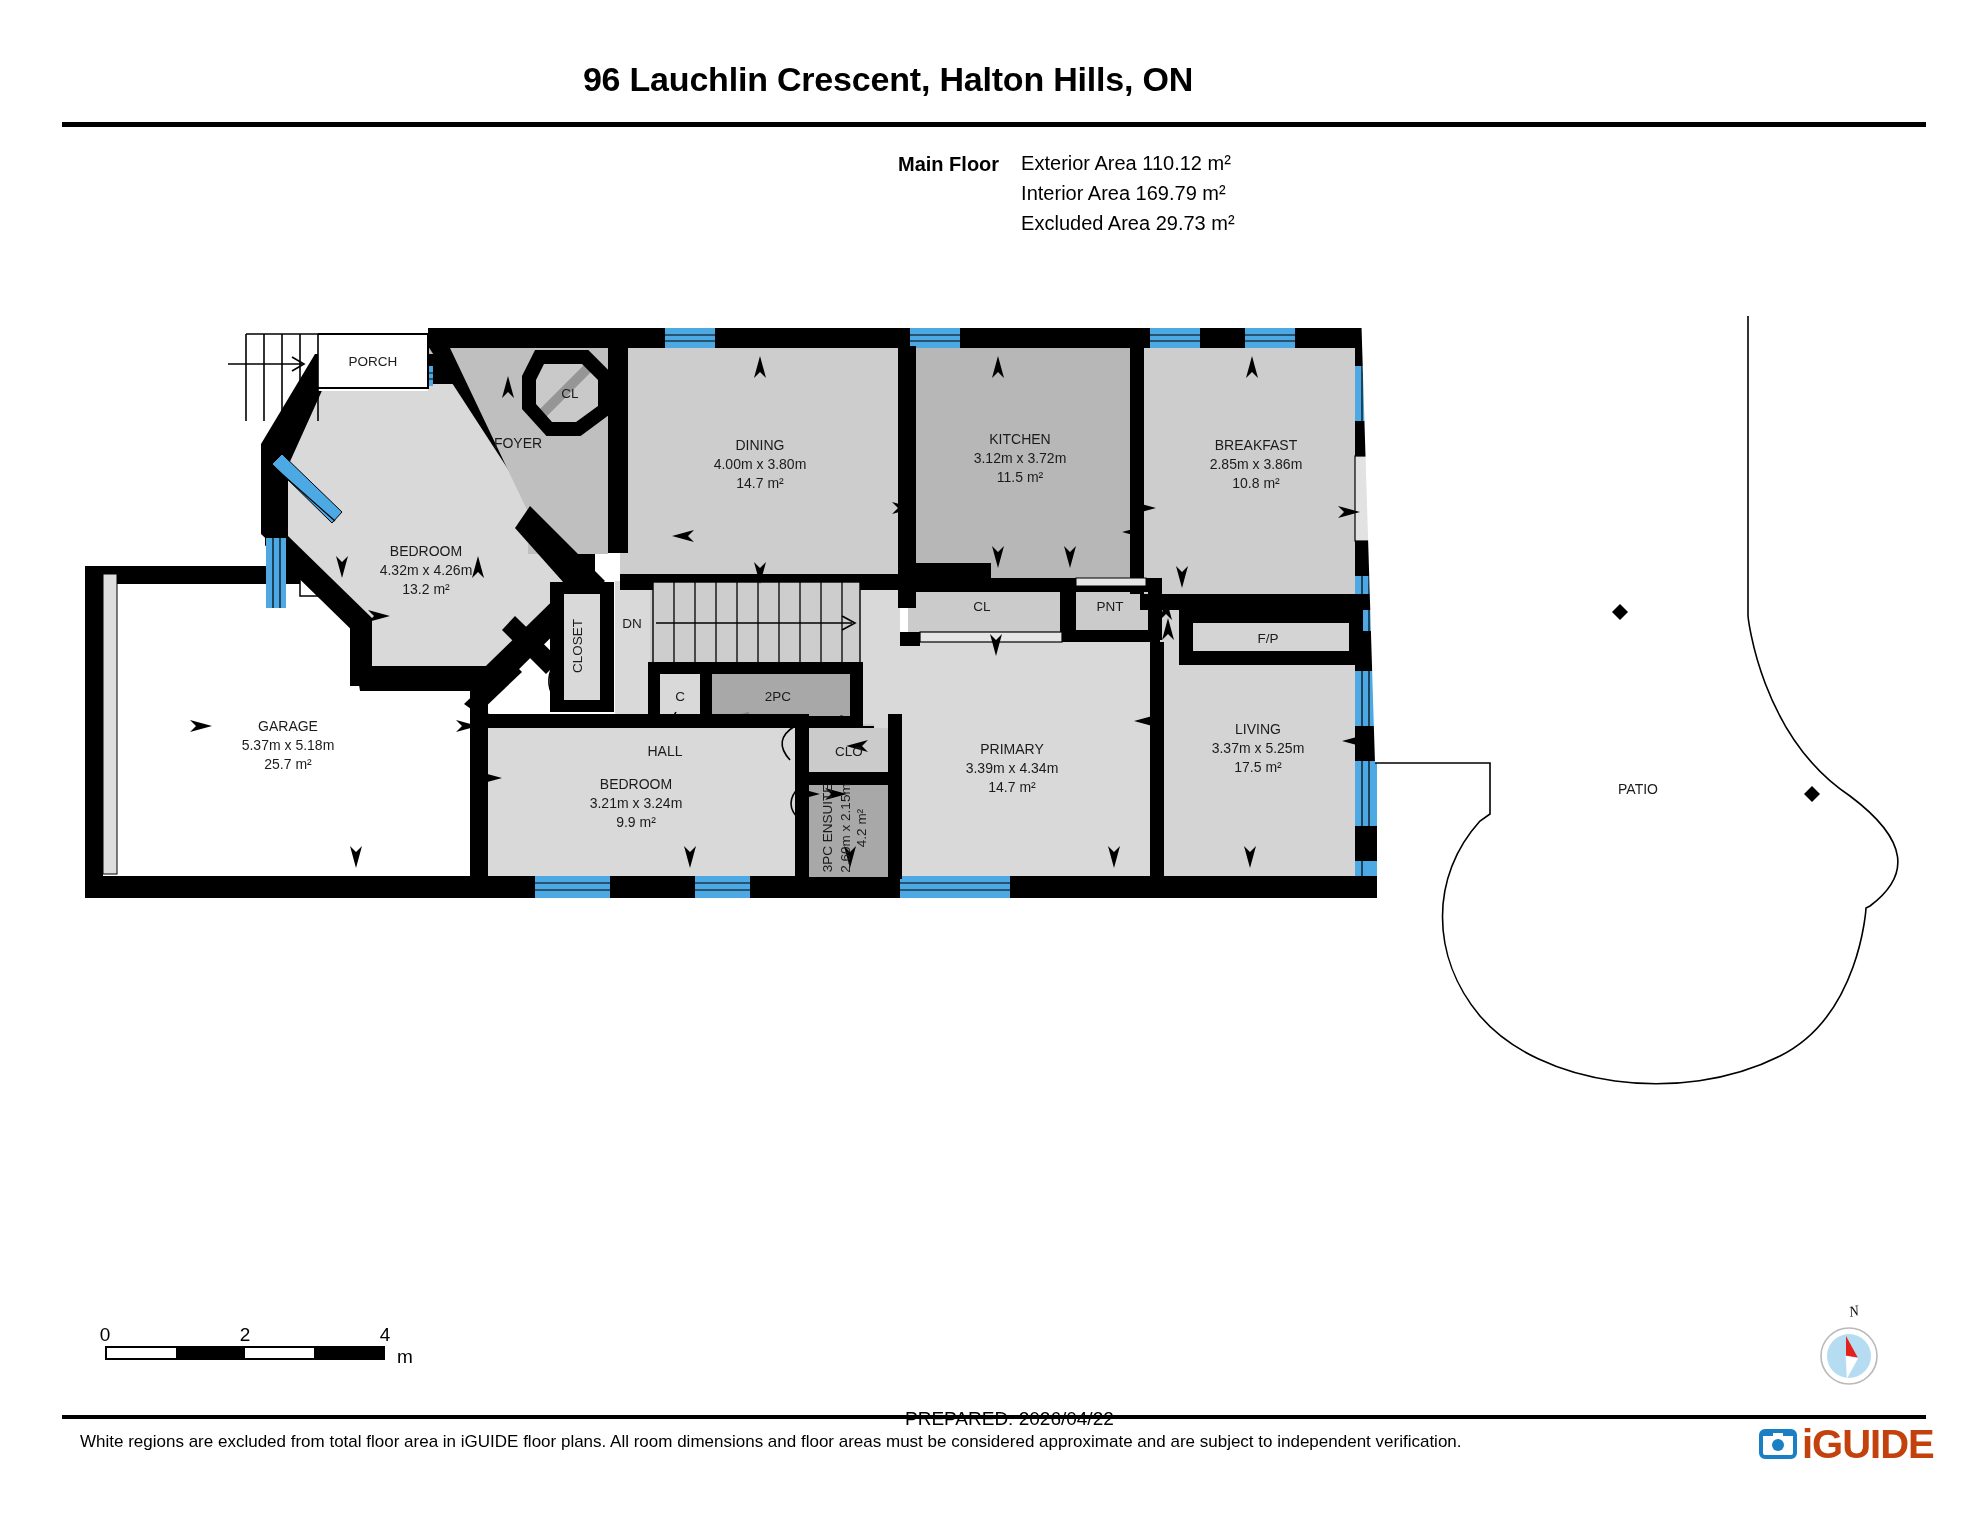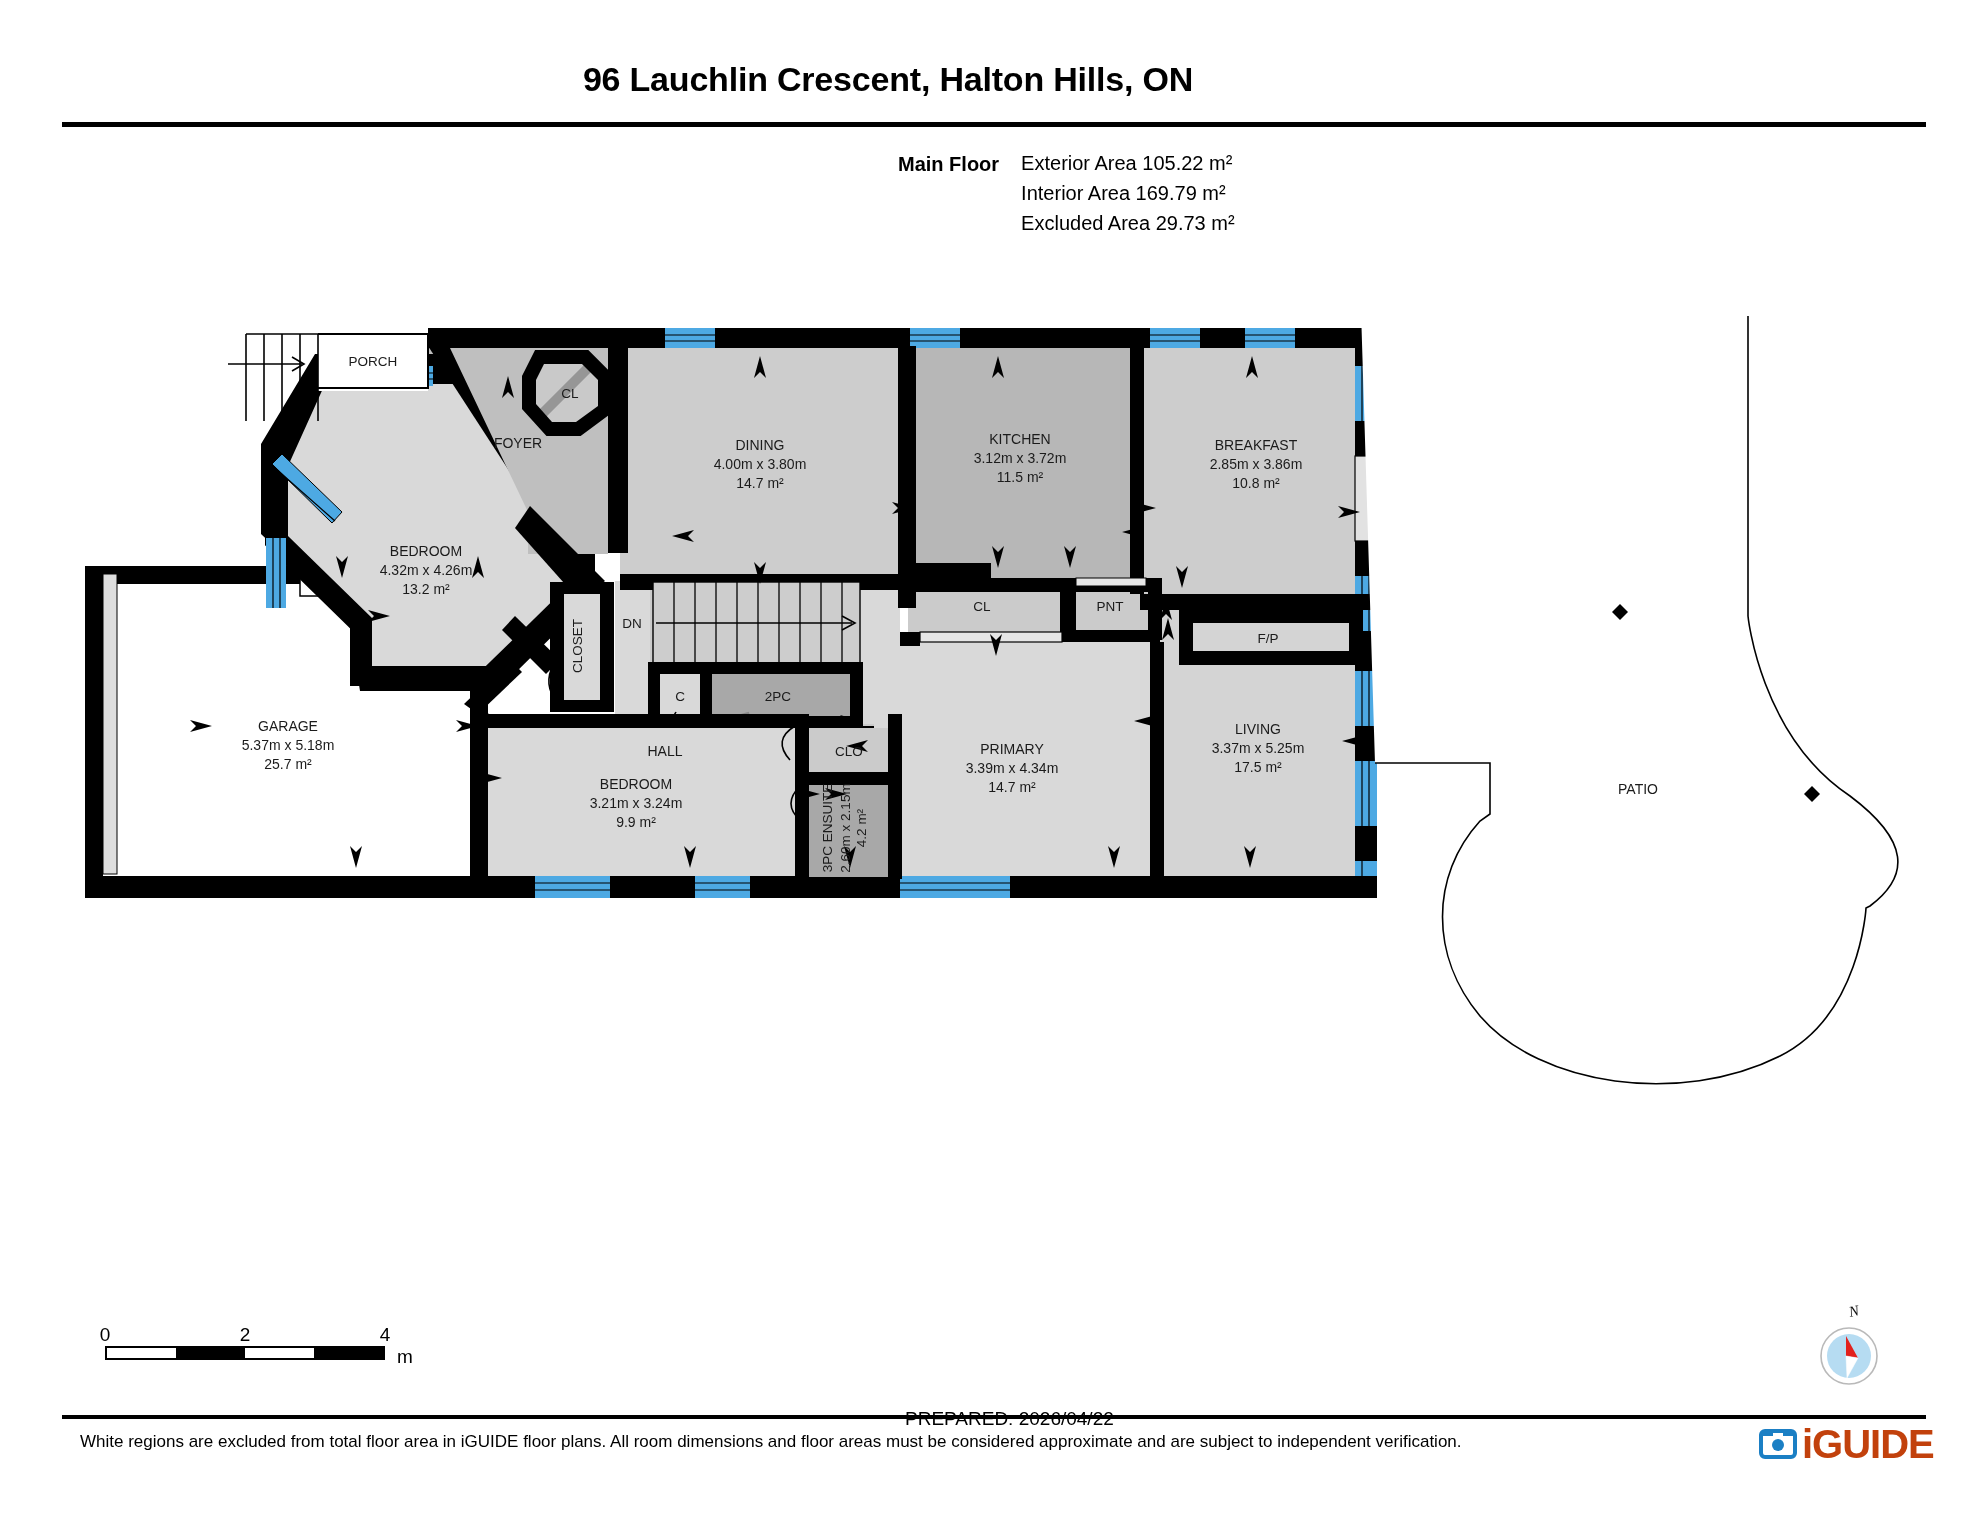--- a/index.html
+++ b/index.html
@@ -162,21 +162,21 @@
 </style>
 </head>
 <body>
 
 <div id="page-title">96 Lauchlin Crescent, Halton Hills, ON</div>
 <div id="title-rule"></div>
 
 <div id="floor-stats">
   <div class="floor-label">Main Floor</div>
   <div class="stat-lines">
-    <div class="stat-line">Exterior Area 105.22 m²</div>
+    <div class="stat-line">Exterior Area 110.12 m²</div>
     <div class="stat-line">Interior Area 169.79 m²</div>
     <div class="stat-line">Excluded Area 29.73 m²</div>
   </div>
 </div>
 
 <div id="plan-canvas">
 <svg id="plan-svg" width="1880" height="900" viewBox="0 0 1880 900" xmlns="http://www.w3.org/2000/svg">
 
   <defs>
     <marker id="arrH" markerWidth="12" markerHeight="10" refX="0" refY="5" orient="auto">

